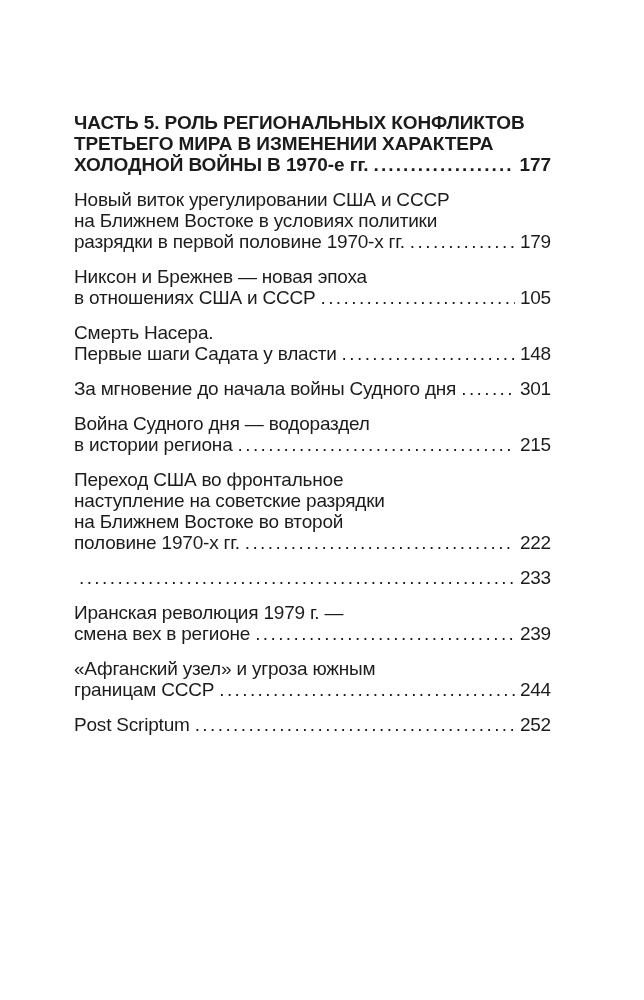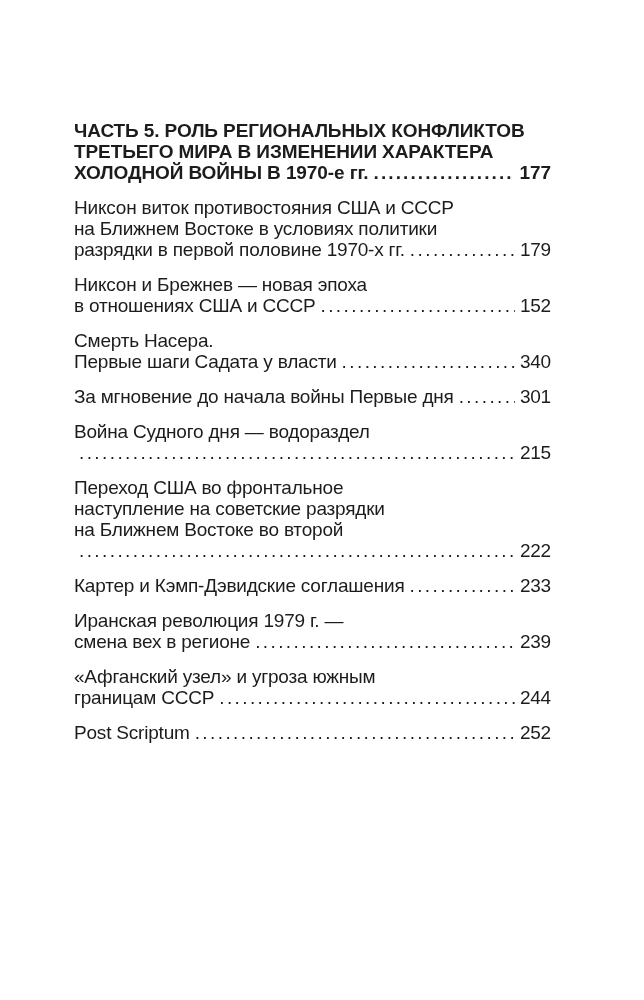--- a/index.html
+++ b/index.html
@@ -11,21 +11,21 @@
     height: 1000px;
     background: #ffffff;
     font-family: "Liberation Sans", sans-serif;
     color: #1c1c1c;
     position: relative;
     overflow: hidden;
   }
   .toc {
     position: absolute;
     left: 74px;
-    top: 120px;
+    top: 112px;
     width: 477px;
   }
   .entry {
     font-size: 19px;
     line-height: 21px;
     letter-spacing: -0.2px;
     margin-bottom: 14px;
     color: #1c1c1c;
   }
   .entry.heading {
@@ -71,70 +71,71 @@
     <div class="entry heading">
       <div class="line">ЧАСТЬ 5. РОЛЬ РЕГИОНАЛЬНЫХ КОНФЛИКТОВ</div>
       <div class="line">ТРЕТЬЕГО МИРА В ИЗМЕНЕНИИ ХАРАКТЕРА</div>
       <div class="line lastline">
         <span class="txt">ХОЛОДНОЙ ВОЙНЫ В 1970-е гг.</span>
         <span class="leader"></span>
         <span class="pg">177</span>
       </div>
     </div>
     <div class="entry">
-      <div class="line">Никсон виток противостояния США и СССР</div>
+      <div class="line">Новый виток урегулировании США и СССР</div>
       <div class="line">на Ближнем Востоке в условиях политики</div>
       <div class="line lastline">
         <span class="txt">разрядки в первой половине 1970-х гг.</span>
         <span class="leader"></span>
         <span class="pg">179</span>
       </div>
     </div>
     <div class="entry">
       <div class="line">Никсон и Брежнев — новая эпоха</div>
       <div class="line lastline">
         <span class="txt">в отношениях США и СССР</span>
         <span class="leader"></span>
-        <span class="pg">152</span>
+        <span class="pg">105</span>
       </div>
     </div>
     <div class="entry">
       <div class="line">Смерть Насера.</div>
       <div class="line lastline">
         <span class="txt">Первые шаги Садата у власти</span>
         <span class="leader"></span>
-        <span class="pg">340</span>
+        <span class="pg">148</span>
       </div>
     </div>
     <div class="entry">
       <div class="line lastline">
-        <span class="txt">За мгновение до начала войны Первые дня</span>
+        <span class="txt">За мгновение до начала войны Судного дня</span>
         <span class="leader"></span>
         <span class="pg">301</span>
       </div>
     </div>
     <div class="entry">
       <div class="line">Война Судного дня — водораздел</div>
       <div class="line lastline">
+        <span class="txt">в истории региона</span>
         <span class="leader"></span>
         <span class="pg">215</span>
       </div>
     </div>
     <div class="entry">
       <div class="line">Переход США во фронтальное</div>
       <div class="line">наступление на советские разрядки</div>
       <div class="line">на Ближнем Востоке во второй</div>
       <div class="line lastline">
+        <span class="txt">половине 1970-х гг.</span>
         <span class="leader"></span>
         <span class="pg">222</span>
       </div>
     </div>
     <div class="entry">
       <div class="line lastline">
-        <span class="txt">Картер и Кэмп-Дэвидские соглашения</span>
         <span class="leader"></span>
         <span class="pg">233</span>
       </div>
     </div>
     <div class="entry">
       <div class="line">Иранская революция 1979 г. —</div>
       <div class="line lastline">
         <span class="txt">смена вех в регионе</span>
         <span class="leader"></span>
         <span class="pg">239</span>

